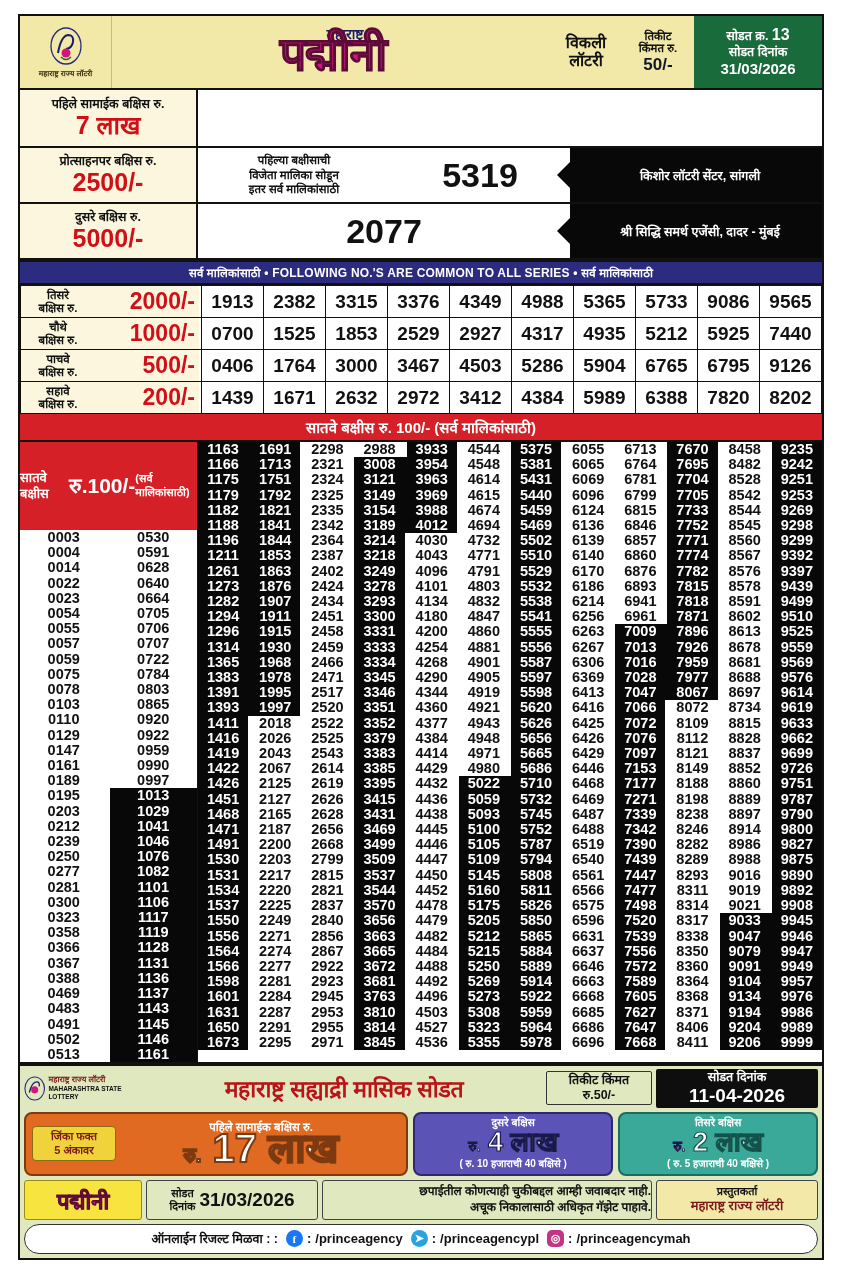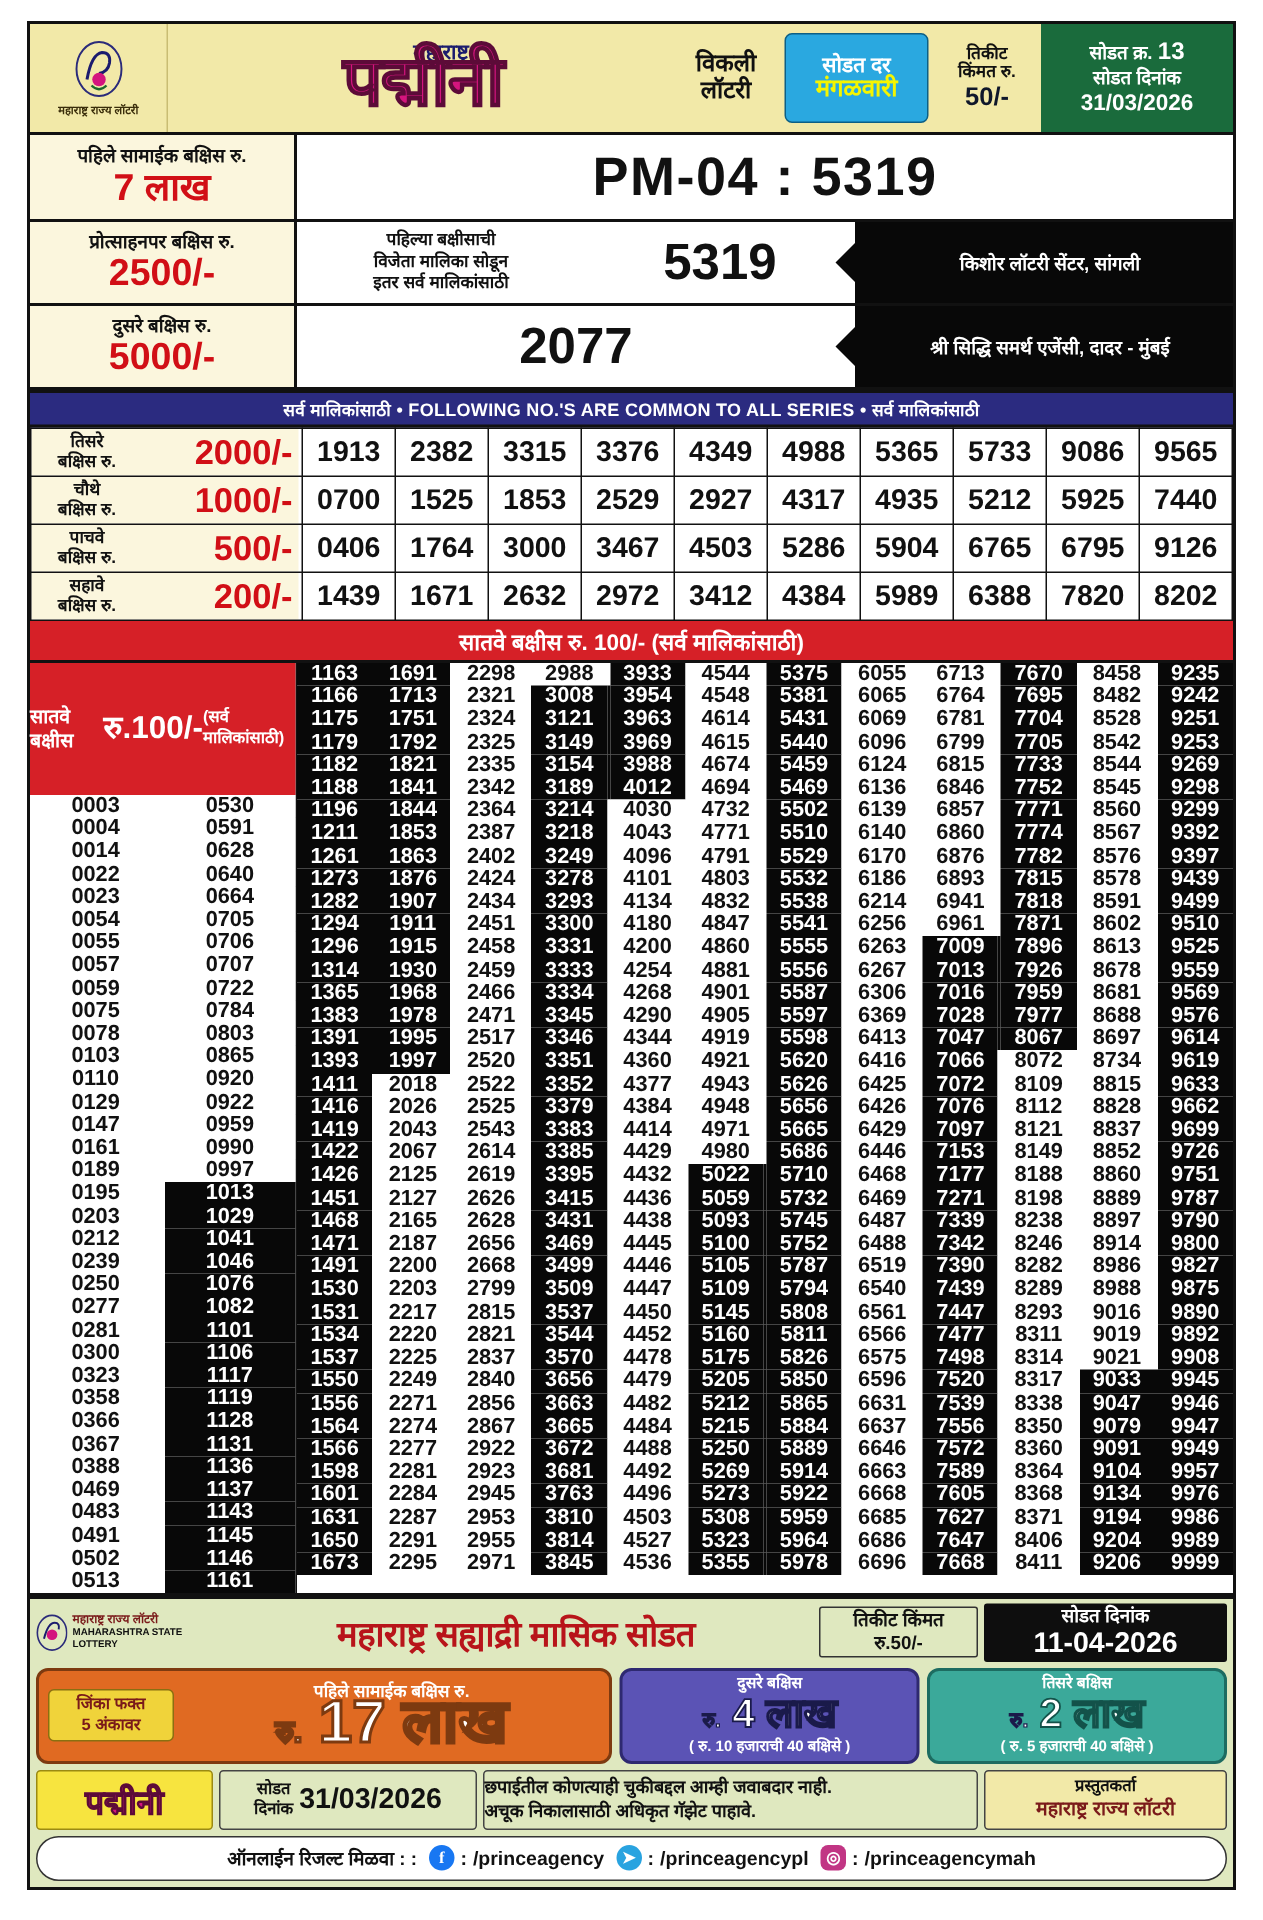--- a/index.html
+++ b/index.html
@@ -209,21 +209,21 @@
     -webkit-text-stroke: 0.8px #5c0b38;
   }
   .pb-date {
     width:172px; border:1.5px solid #444; border-radius:3px; background:#dfe8bf;
     display:flex; align-items:center; justify-content:center; gap:4px; padding:0 3px;
   }
   .pbd-l { font-size:11px; font-weight:bold; color:#111; line-height:1.15; text-align:center;}
   .pbd-v { font-size:19px; font-weight:bold; color:#111; }
   .pb-note {
     flex:1; border:1.5px solid #444; border-radius:3px; background:#dfe8bf;
-    display:flex; flex-direction:column; align-items:flex-start; justify-content:center;
+    display:flex; flex-direction:column; align-items:flex-end; justify-content:center;
     font-size:12px; font-weight:bold; color:#111; line-height:1.3; text-align:center;
   }
   .pb-pres {
     width:162px; border:1.5px solid #444; border-radius:3px; background:#f2e9a8;
     display:flex; flex-direction:column; align-items:center; justify-content:center;
     line-height:1.25;
   }
   .pbp-1 { font-size:11px; font-weight:bold; color:#111; }
   .pbp-2 { font-size:13px; font-weight:bold; color:#7a1a1a; }
 
@@ -257,46 +257,39 @@
       <div class="mh-logo-cap">महाराष्ट्र राज्य लॉटरी</div>
     </div>
     <div class="mh-brand">
       <div class="mh-brand-sup">महाराष्ट्र</div>
       <div class="mh-brand-main">पद्मीनी</div>
     </div>
     <div class="mh-vikli">
       <span>विकली</span>
       <span>लॉटरी</span>
     </div>
-    <div class="mh-day">
-      <div class="mh-day-l1">सोडत दर</div>
-      <div class="mh-day-l2">मंगळवारी</div>
-    </div>
     <div class="mh-price">
       <div class="mh-price-l">तिकीट</div>
       <div class="mh-price-l">किंमत रु.</div>
       <div class="mh-price-v">50/-</div>
     </div>
     <div class="mh-draw">
       <div class="mh-draw-l1">
         <span>सोडत क्र.</span>
         <b>13</b>
       </div>
       <div class="mh-draw-l2">सोडत दिनांक</div>
       <div class="mh-draw-l3">31/03/2026</div>
     </div>
   </div>
 
   <div class="prow row1">
     <div class="p-label">
       <div class="p-label-t">पहिले सामाईक बक्षिस रु.</div>
       <div class="p-label-v">7 लाख</div>
-    </div>
-    <div class="p-main">
-      <div class="p-main-big">PM-04 : 5319</div>
     </div>
   </div>
 
   <div class="prow row2">
     <div class="p-label">
       <div class="p-label-t">प्रोत्साहनपर बक्षिस रु.</div>
       <div class="p-label-v">2500/-</div>
     </div>
     <div class="p-sub">
       <div>

